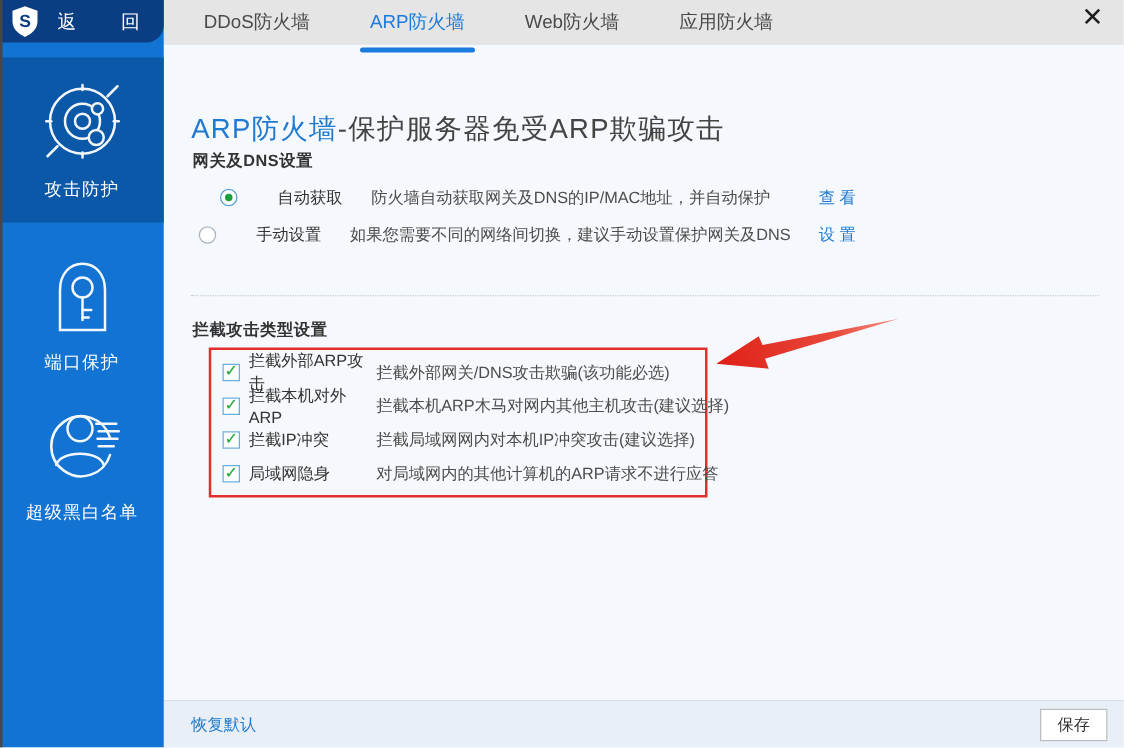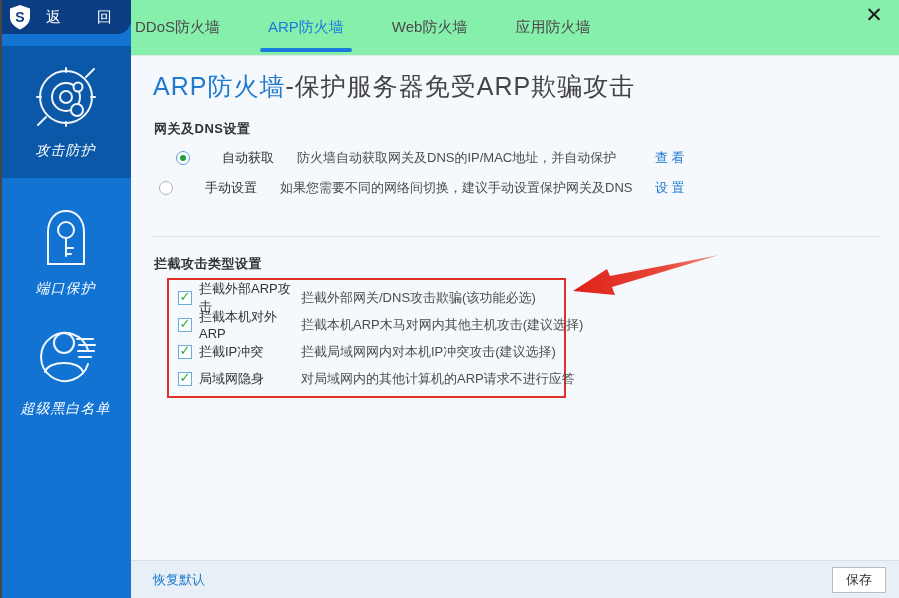--- a/index.html
+++ b/index.html
@@ -11,39 +11,39 @@
   
   .sidebar { position:absolute; left:0; top:0; bottom:0; width:131px; background:#1273d3; z-index:10; }
   .side-header { position:absolute; left:0; top:0; width:131px; height:34px; background:#0a3d82;
                  border-radius:0 0 14px 0; display:flex; align-items:center; padding-left:8px; z-index:12; }
   .logo { width:24px; height:26px; position:relative; flex:0 0 auto; }
   .back-btn { color:#fff; font-size:15px; letter-spacing:16px; margin-left:14px; cursor:pointer; white-space:nowrap;font-family:Liberation Serif, serif; }
   .side-items { position:absolute; top:46px; left:0; width:131px; }
   .side-item { width:131px; display:flex; flex-direction:column; align-items:center; justify-content:center;
                color:#fff; cursor:pointer; }
   .side-item .ic { opacity:.95; }
-  .side-item .lbl { font-size:14px; margin-top:8px; letter-spacing:1px;font-style:italic; }
+  .side-item .lbl { font-size:14px; margin-top:8px; letter-spacing:1px; }
   .item-0 { height:132px; background:#0c58a8; }
   .item-1 { height:124px; padding-top:24px; }
   .item-2 { height:130px; padding-top:6px; }
 
   
-  .tabbar { position:absolute; left:131px; top:0; right:0; height:56px; background:#86efac;
-            border-bottom:1px solid #e4e7ea; display:flex; align-items:center; z-index:5; }
+  .tabbar { position:absolute; left:131px; top:0; right:0; height:36px; background:#e5e5e5;
+            border-bottom:1px solid #e4e7ea; display:flex; align-items:center; padding-left:28px; z-index:5; }
   .tab { position:relative; height:48px; display:flex; align-items:center; font-size:15px; color:#4a4a4a;
          margin-right:40px; cursor:pointer; padding:0 4px; }
   .tab.active { color:#1b7bdc; }
   .tab.active::after { content:""; position:absolute; left:-4px; right:-4px; bottom:0; height:4px;
                        background:#1b7bdc; border-radius:2px; }
   .close-x { position:absolute; right:12px; top:2px; font-size:21px; color:#1c1c1c; cursor:pointer;
              width:26px; height:26px; text-align:center; line-height:26px; font-weight:400; }
 
   
   .content { position:absolute; left:131px; top:48px; right:0; bottom:38px; background:#f5f8fc; }
-  .page-title { position:absolute; left:22px; top:22px; font-size:25px; color:#444; font-weight:400; letter-spacing:1px; }
+  .page-title { position:absolute; left:22px; top:40px; font-size:22px; color:#444; font-weight:400; letter-spacing:1px; }
   .page-title .hl { color:#1f7ad0; }
 
   .sec-head { position:absolute; left:23px; font-size:13px; font-weight:bold; color:#333; letter-spacing:.5px; }
   .gw-head { top:72px; }
   .opt-row { position:absolute; left:0; right:0; height:18px; display:flex; align-items:center; padding-left:45px; font-size:13px; }
   .gw-row-0 { top:101px; } .gw-row-1 { top:131px;padding-left:28px; }
   .radio { width:14px; height:14px; border-radius:50%; background:#fff; border:1px solid #a9b4bd; flex:0 0 auto;
            margin-right:8px; position:relative; cursor:pointer; }
   .radio.on { border-color:#5b9fd6; }
   .radio.on::after { content:""; position:absolute; left:3px; top:3px; width:6px; height:6px; border-radius:50%; background:#1ca03c; }

